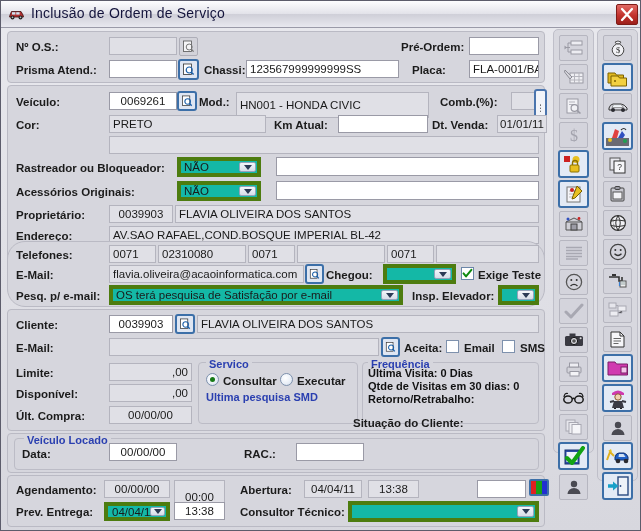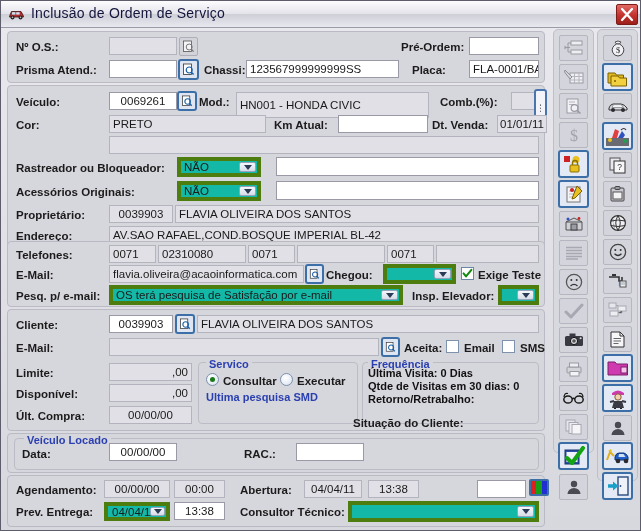--- a/index.html
+++ b/index.html
@@ -208,21 +208,21 @@
 
     <span class="lbl" style="left:8px;top:143px;">Endereço:</span>
     <div class="fld ro" style="left:101px;top:140px;width:430px;height:18px;">AV.SAO RAFAEL,COND.BOSQUE IMPERIAL BL-42</div>
 
     <span class="lbl" style="left:8px;top:164px;">Bairro:</span>
     <div class="fld ro" style="left:101px;top:161px;width:174px;height:18px;">SAO MARCOS</div>
     <span class="lbl" style="left:283px;top:164px;">Cidade:</span>
     <div class="fld ro" style="left:337px;top:161px;width:194px;height:18px;">SALVADOR / BA</div>
   </div>
 
-  <div class="panel" style="left:6px;top:240px;width:538px;height:66px;">
+  <div class="panel" style="left:6px;top:240px;width:538px;height:66px;border-radius:18px;">
     <span class="lbl" style="left:8px;top:6px;">Telefones:</span>
     <div class="fld ro" style="left:101px;top:3px;width:47px;height:18px;">0071</div>
     <div class="fld ro" style="left:150px;top:3px;width:88px;height:18px;">02310080</div>
     <div class="fld ro" style="left:240px;top:3px;width:47px;height:18px;">0071</div>
     <div class="fld ro" style="left:289px;top:3px;width:88px;height:18px;"></div>
     <div class="fld ro" style="left:379px;top:3px;width:47px;height:18px;">0071</div>
     <div class="fld ro" style="left:428px;top:3px;width:103px;height:18px;"></div>
 
     <span class="lbl" style="left:8px;top:26px;">E-Mail:</span>
     <div class="fld ro" style="left:101px;top:23px;width:195px;height:18px;">flavia.oliveira@acaoinformatica.com</div>
@@ -320,21 +320,21 @@
     <span class="lblblue" style="left:16px;top:0px;background:#d6d6dd;padding:0 3px;">Veículo Locado</span>
     <span class="lbl" style="left:14px;top:13px;">Data:</span>
     <div class="fld c" style="left:101px;top:9px;width:68px;height:18px;">00/00/00</div>
     <span class="lbl" style="left:236px;top:13px;">RAC.:</span>
     <div class="fld" style="left:288px;top:9px;width:68px;height:18px;"></div>
   </div>
 
   <div class="panel" style="left:6px;top:474px;width:538px;height:52px;">
     <span class="lbl" style="left:8px;top:7px;">Agendamento:</span>
     <div class="fld ro c" style="left:96px;top:4px;width:66px;height:18px;">00/00/00</div>
-    <div class="fld ro c" style="left:166px;top:4px;width:51px;height:18px;">00:00</div>
+    <div class="fld ro c" style="left:166px;top:4px;width:51px;height:33px;">00:00</div>
     <span class="lbl" style="left:232px;top:7px;">Abertura:</span>
     <div class="fld ro c" style="left:296px;top:4px;width:58px;height:18px;">04/04/11</div>
     <div class="fld ro c" style="left:360px;top:4px;width:51px;height:18px;">13:38</div>
     <span class="lbl" style="left:428px;top:7px;padding-left:48px;">Prisma:</span>
     <div class="fld" style="left:469px;top:4px;width:49px;height:18px;"></div>
     <div class="prisma" style="left:521px;top:3px;">
       <i style="width:33%;background:#e02020;"></i>
         <i style="width:34%;background:#17a017;"></i>
         <i style="width:33%;background:#2030d0;"></i>
     </div>

